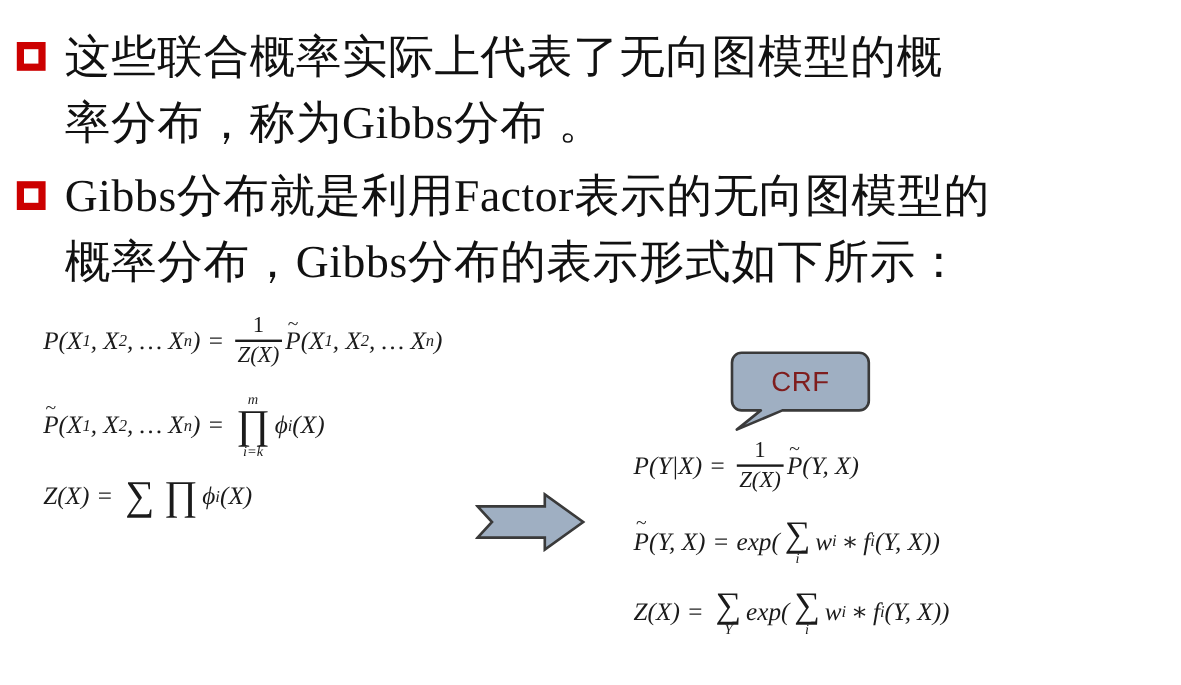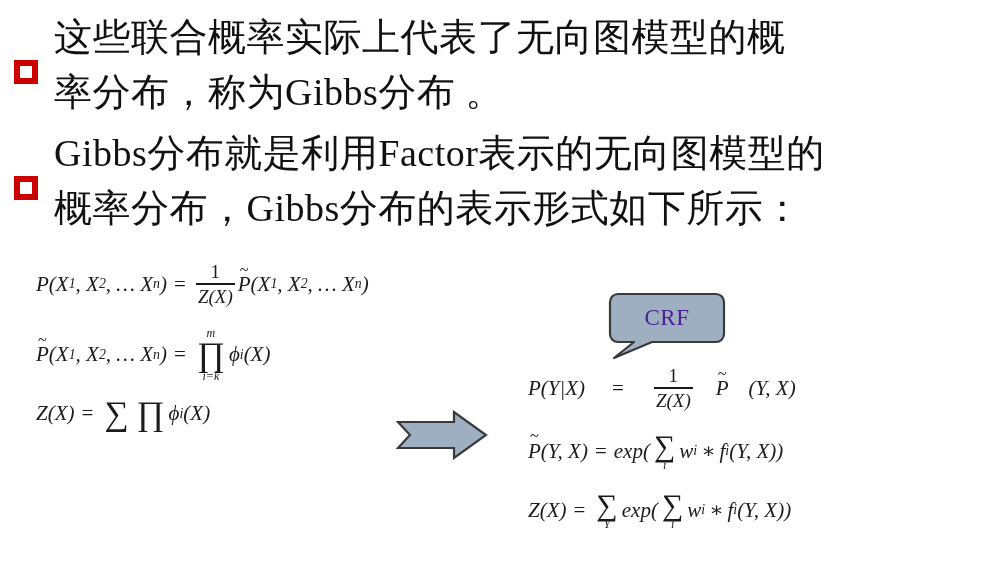--- a/index.html
+++ b/index.html
@@ -19,21 +19,22 @@
   
   .slide-body {
     position: absolute;
     left: 0;
     top: 0;
     width: 984px;
   }
   .bullet-row {
     position: absolute;
     display: flex;
-    align-items: center;
+    align-items: flex-start;
+    margin-top: 11px;
   }
   .bullet-row.first { left: 14px; top: 10px; }
   .bullet-row.second { left: 14px; top: 126px; font-family: Liberation Serif, serif; }
 
   .bullet-marker {
     width: 24px;
     height: 24px;
     box-sizing: border-box;
     border: 6px solid #cc0000;
     background: #ffffff;
@@ -70,21 +71,21 @@
     font-style: italic;
     color: #1b1b1b;
     display: flex;
     align-items: center;
     white-space: nowrap;
   }
   .eq.l1 { font-size: 21px; margin-bottom: 20px; }
   .eq.l2 { font-size: 21px; margin-bottom: 14px; }
   .eq.l3 { font-size: 21px; }
 
-  .eq.r1 { font-size: 21px; margin-bottom: 20px; gap: 20px; }
+  .eq.r1 { font-size: 21px; margin-bottom: 20px; }
   .eq.r2 { font-size: 21px; margin-bottom: 18px; }
   .eq.r3 { font-size: 21px; }
 
   .frac {
     display: inline-flex;
     flex-direction: column;
     align-items: center;
     vertical-align: middle;
     margin: 0 3px;
     font-style: normal;
@@ -168,23 +169,23 @@
   }
   .crf-label {
     position: absolute;
     left: 608px;
     top: 292px;
     width: 118px;
     height: 52px;
     display: flex;
     align-items: center;
     justify-content: center;
-    font-family: Liberation Serif, serif;
+    font-family: Liberation Sans, sans-serif;
     font-size: 23px;
-    color: #4c1d95;
+    color: #7f1d1d;
     letter-spacing: 0.5px;
     pointer-events: none;
   }
 </style>
 </head>
 <body>
 
 <div class="slide-body">
 
   <div class="bullet-row first">

